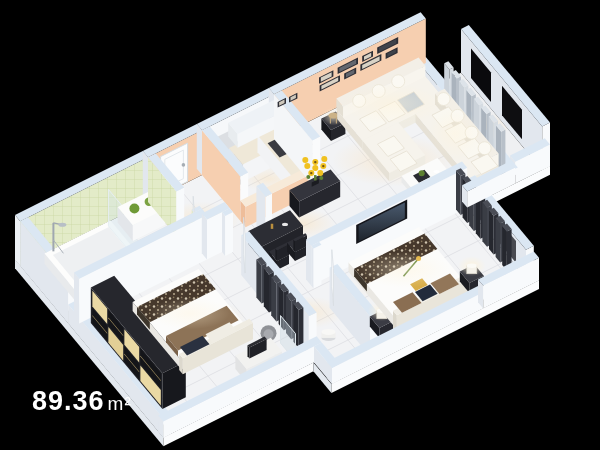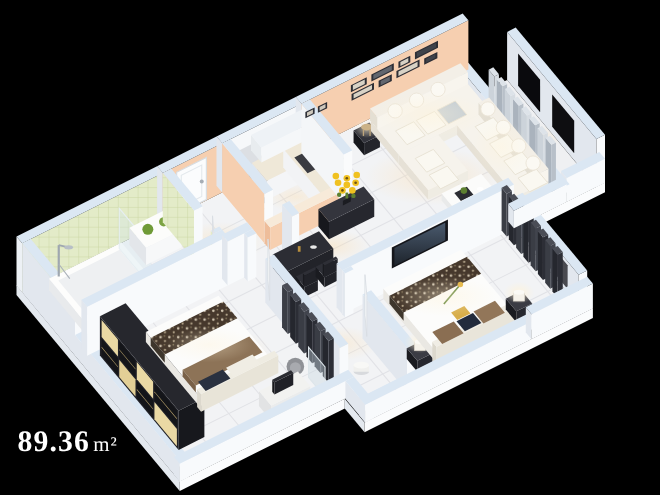--- a/index.html
+++ b/index.html
@@ -1,19 +1,19 @@
 <!DOCTYPE html>
 <html><head>
 <meta charset="utf-8">
 <style>
   html,body{margin:0;padding:0;background:#000;}
   .stage{position:relative;width:600px;height:450px;background:#000;overflow:hidden;
          font-family:"Liberation Sans", sans-serif;}
-  .area-label{position:absolute;left:16px;top:386px;color:#fff;letter-spacing:1px;
-              font-family:Liberation Serif, serif;}
+  .area-label{position:absolute;left:32px;top:386px;color:#fff;letter-spacing:1px;
+              font-family:Liberation Sans, sans-serif;}
   .area-label .num{font-size:27px;font-weight:700;}
   .area-label .unit{font-size:19px;font-weight:400;margin-left:3px;}
   svg{display:block;}
 </style>
 </head>
 <body>
 
 <div class="stage">
   <svg id="scene" width="600" height="450" viewBox="0 0 600 450">
     <defs>

